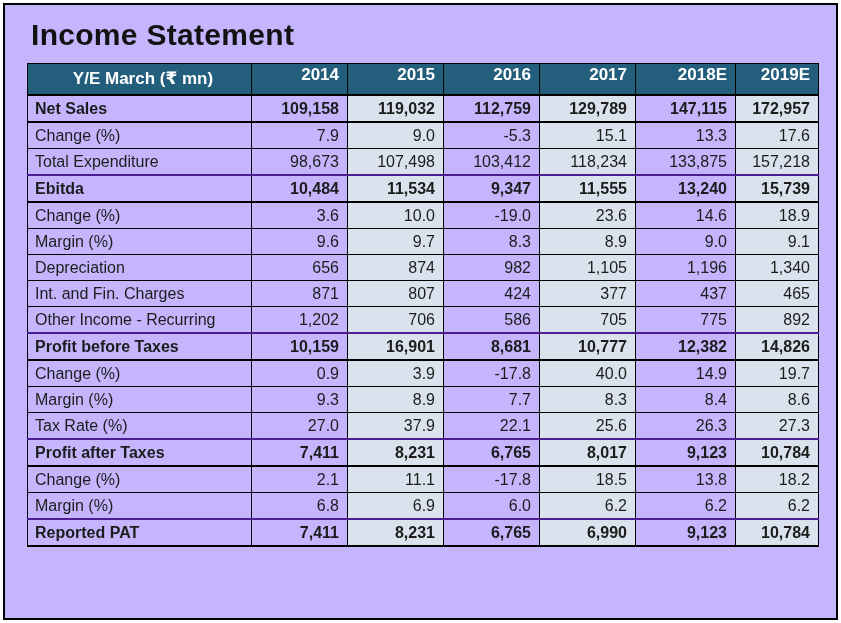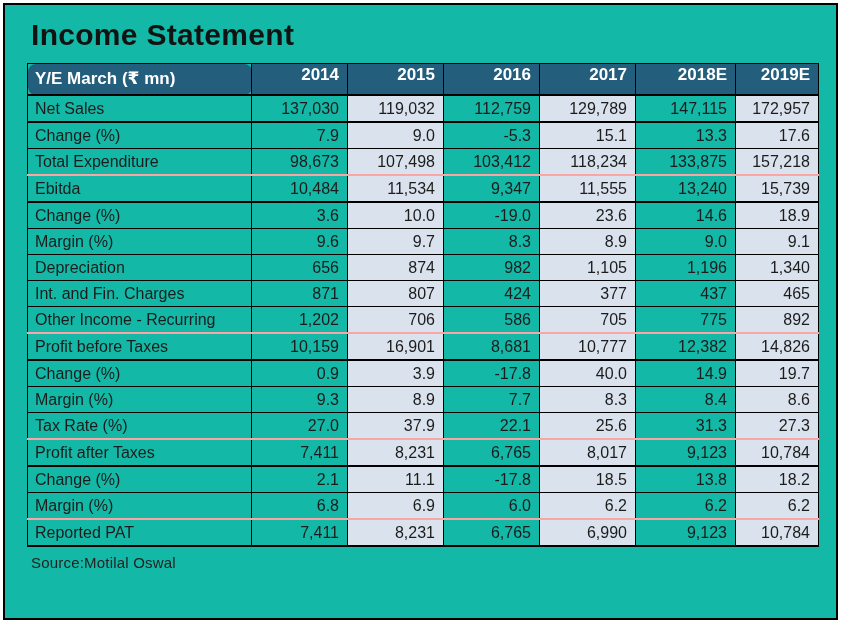--- a/index.html
+++ b/index.html
@@ -4,44 +4,44 @@
 <style>
   * { box-sizing: border-box; margin: 0; padding: 0; }
   html, body { background: #fff; }
   body {
     width: 841px; height: 623px; position: relative;
     font-family: "Liberation Sans", "DejaVu Sans", sans-serif;
     color: var(--text, #1c1c1c);
   }
   .frame {
     position: absolute; top: 3px; left: 3px; right: 3px; bottom: 3px;
-    border: 2px solid #000; background: #14b8a6; overflow: hidden;
+    border: 2px solid #000; background: #c4b5fd; overflow: hidden;
   }
   .title {
     font-size: 30px; font-weight: 800; color: #121212;
     margin: 13px 0 11px 26px; letter-spacing: 0.3px;
   }
   table.income {
     border-collapse: collapse; table-layout: fixed;
     width: 791px; margin-left: 22px;
     border: 1px solid #000;
   }
   th, td { border: 1px solid #000; font-size: 16px; overflow: hidden; white-space: nowrap; }
   thead th {
     background: var(--header-bg, #235e7d); color: var(--header-text, #ffffff);
     font-weight: 700; font-size: 17px; height: 31px;
     text-align: right; padding: 0 8px 8px 0;
   }
-  thead th.label { text-align: left; padding: 0 0 0 7px; border-radius: 8px; }
+  thead th.label { text-align: center; padding: 0 0 0 7px; }
   thead th { border-bottom: 2px solid #000; }
   tbody td { height: 26px; line-height: 25px; }
   tbody td.label { text-align: left; padding-left: 7px; }
   tbody td.val { text-align: right; padding-right: 8px; }
   tbody td.shade { background: var(--shade, #dae3ed); }
-  tr.total-row td { font-weight: 400; border-top: 2px solid #fca5a5; border-bottom: 2px solid #000; }
+  tr.total-row td { font-weight: 700; border-top: 2px solid #4c1d95; border-bottom: 2px solid #000; }
   table.income { border-bottom: 2px solid #000; }
   .source {
     font-size: 15px; color: #222; margin: 7px 0 0 26px; letter-spacing: 0.2px;
   }
 </style>
 </head>
 <body>
 
 <div class="frame">
   <h1 class="title">Income Statement</h1>
@@ -63,21 +63,21 @@
         <th>2015</th>
         <th>2016</th>
         <th>2017</th>
         <th>2018E</th>
         <th>2019E</th>
       </tr>
     </thead>
     <tbody>
         <tr class="total-row">
           <td class="label">Net Sales</td>
-          <td class="val">137,030</td>
+          <td class="val">109,158</td>
           <td class="val shade">119,032</td>
           <td class="val">112,759</td>
           <td class="val shade">129,789</td>
           <td class="val">147,115</td>
           <td class="val shade">172,957</td>
         </tr>
         <tr>
           <td class="label">Change (%)</td>
           <td class="val">7.9</td>
           <td class="val shade">9.0</td>
@@ -175,21 +175,21 @@
           <td class="val shade">8.3</td>
           <td class="val">8.4</td>
           <td class="val shade">8.6</td>
         </tr>
         <tr>
           <td class="label">Tax Rate (%)</td>
           <td class="val">27.0</td>
           <td class="val shade">37.9</td>
           <td class="val">22.1</td>
           <td class="val shade">25.6</td>
-          <td class="val">31.3</td>
+          <td class="val">26.3</td>
           <td class="val shade">27.3</td>
         </tr>
         <tr class="total-row">
           <td class="label">Profit after Taxes</td>
           <td class="val">7,411</td>
           <td class="val shade">8,231</td>
           <td class="val">6,765</td>
           <td class="val shade">8,017</td>
           <td class="val">9,123</td>
           <td class="val shade">10,784</td>
@@ -217,14 +217,13 @@
           <td class="val">7,411</td>
           <td class="val shade">8,231</td>
           <td class="val">6,765</td>
           <td class="val shade">6,990</td>
           <td class="val">9,123</td>
           <td class="val shade">10,784</td>
         </tr>
       </tbody>
   </table>
 
-  <div class="source">Source:Motilal Oswal</div>
 </div>
 
 </body></html>

